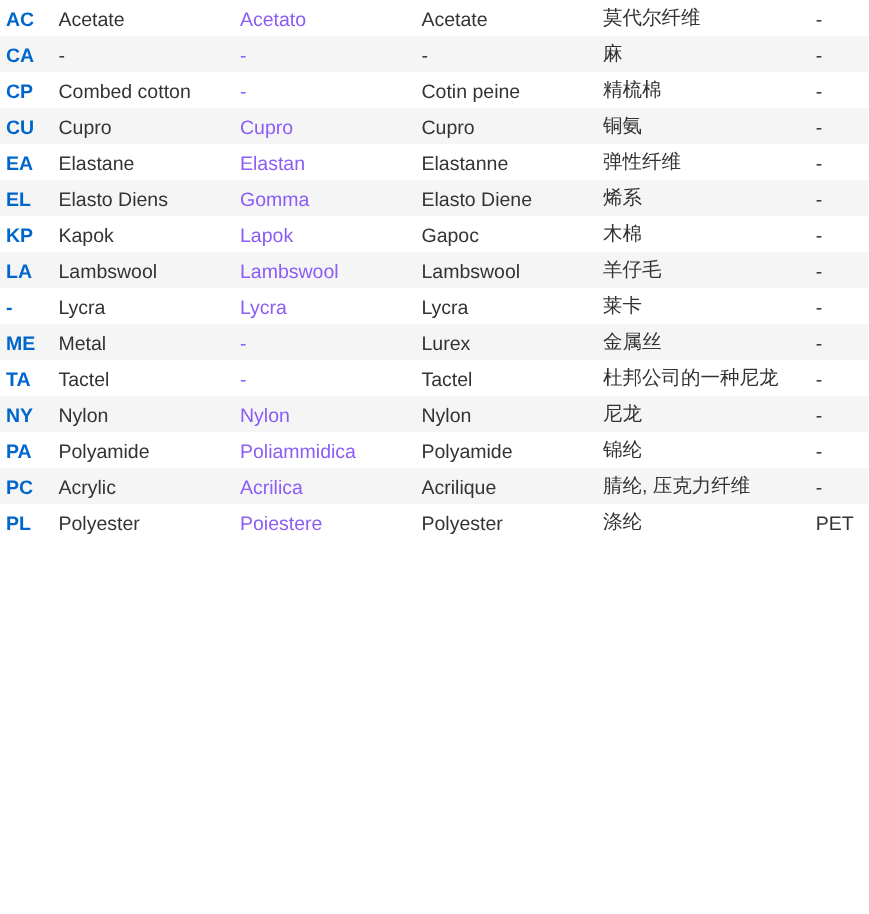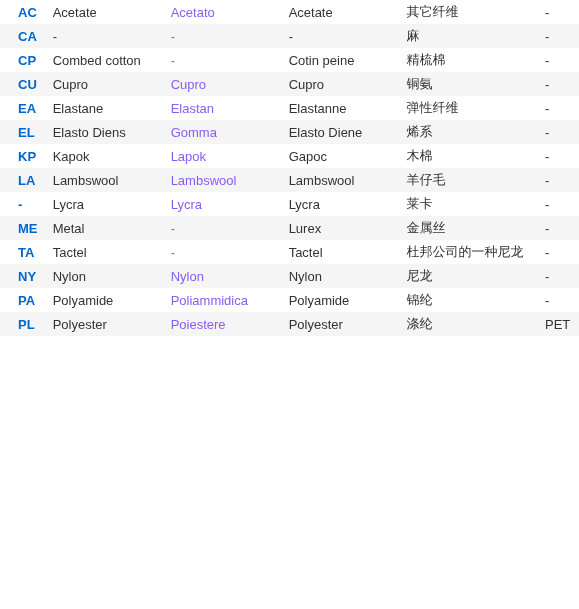--- a/index.html
+++ b/index.html
@@ -23,21 +23,21 @@
     }
     td {
       padding: 3px 6px;
       vertical-align: middle;
       white-space: nowrap;
     }
     .code {
       font-weight: bold;
       color: #0066cc;
       font-size: 13px;
-      padding-left: 18px;
+      padding-left: 4px;
       min-width: 30px;
     }
     .name-en {
       color: #333333;
       min-width: 110px;
     }
     .name-it {
       color: #8b5cf6;
       min-width: 110px;
     }
@@ -62,21 +62,21 @@
 </head>
 <body>
 
 <table>
   <tbody id="table-body">
   <tr>
       <td class="code">AC</td>
       <td class="name-en">Acetate</td>
       <td class="name-it">Acetato</td>
       <td class="name-fr">Acetate</td>
-      <td class="name-zh">其它纤维</td>
+      <td class="name-zh">莫代尔纤维</td>
       <td class="name-extra">-</td>
     </tr>
       <tr>
       <td class="code">CA</td>
       <td class="name-en">-</td>
       <td class="name-it">-</td>
       <td class="name-fr">-</td>
       <td class="name-zh">麻</td>
       <td class="name-extra">-</td>
     </tr>
@@ -162,20 +162,28 @@
     </tr>
       <tr>
       <td class="code">PA</td>
       <td class="name-en">Polyamide</td>
       <td class="name-it">Poliammidica</td>
       <td class="name-fr">Polyamide</td>
       <td class="name-zh">锦纶</td>
       <td class="name-extra">-</td>
     </tr>
       <tr>
+      <td class="code">PC</td>
+      <td class="name-en">Acrylic</td>
+      <td class="name-it">Acrilica</td>
+      <td class="name-fr">Acrilique</td>
+      <td class="name-zh">腈纶, 压克力纤维</td>
+      <td class="name-extra">-</td>
+    </tr>
+      <tr>
       <td class="code">PL</td>
       <td class="name-en">Polyester</td>
       <td class="name-it">Poiestere</td>
       <td class="name-fr">Polyester</td>
       <td class="name-zh">涤纶</td>
       <td class="name-extra">PET</td>
     </tr>
     </tbody>
 </table>
 

